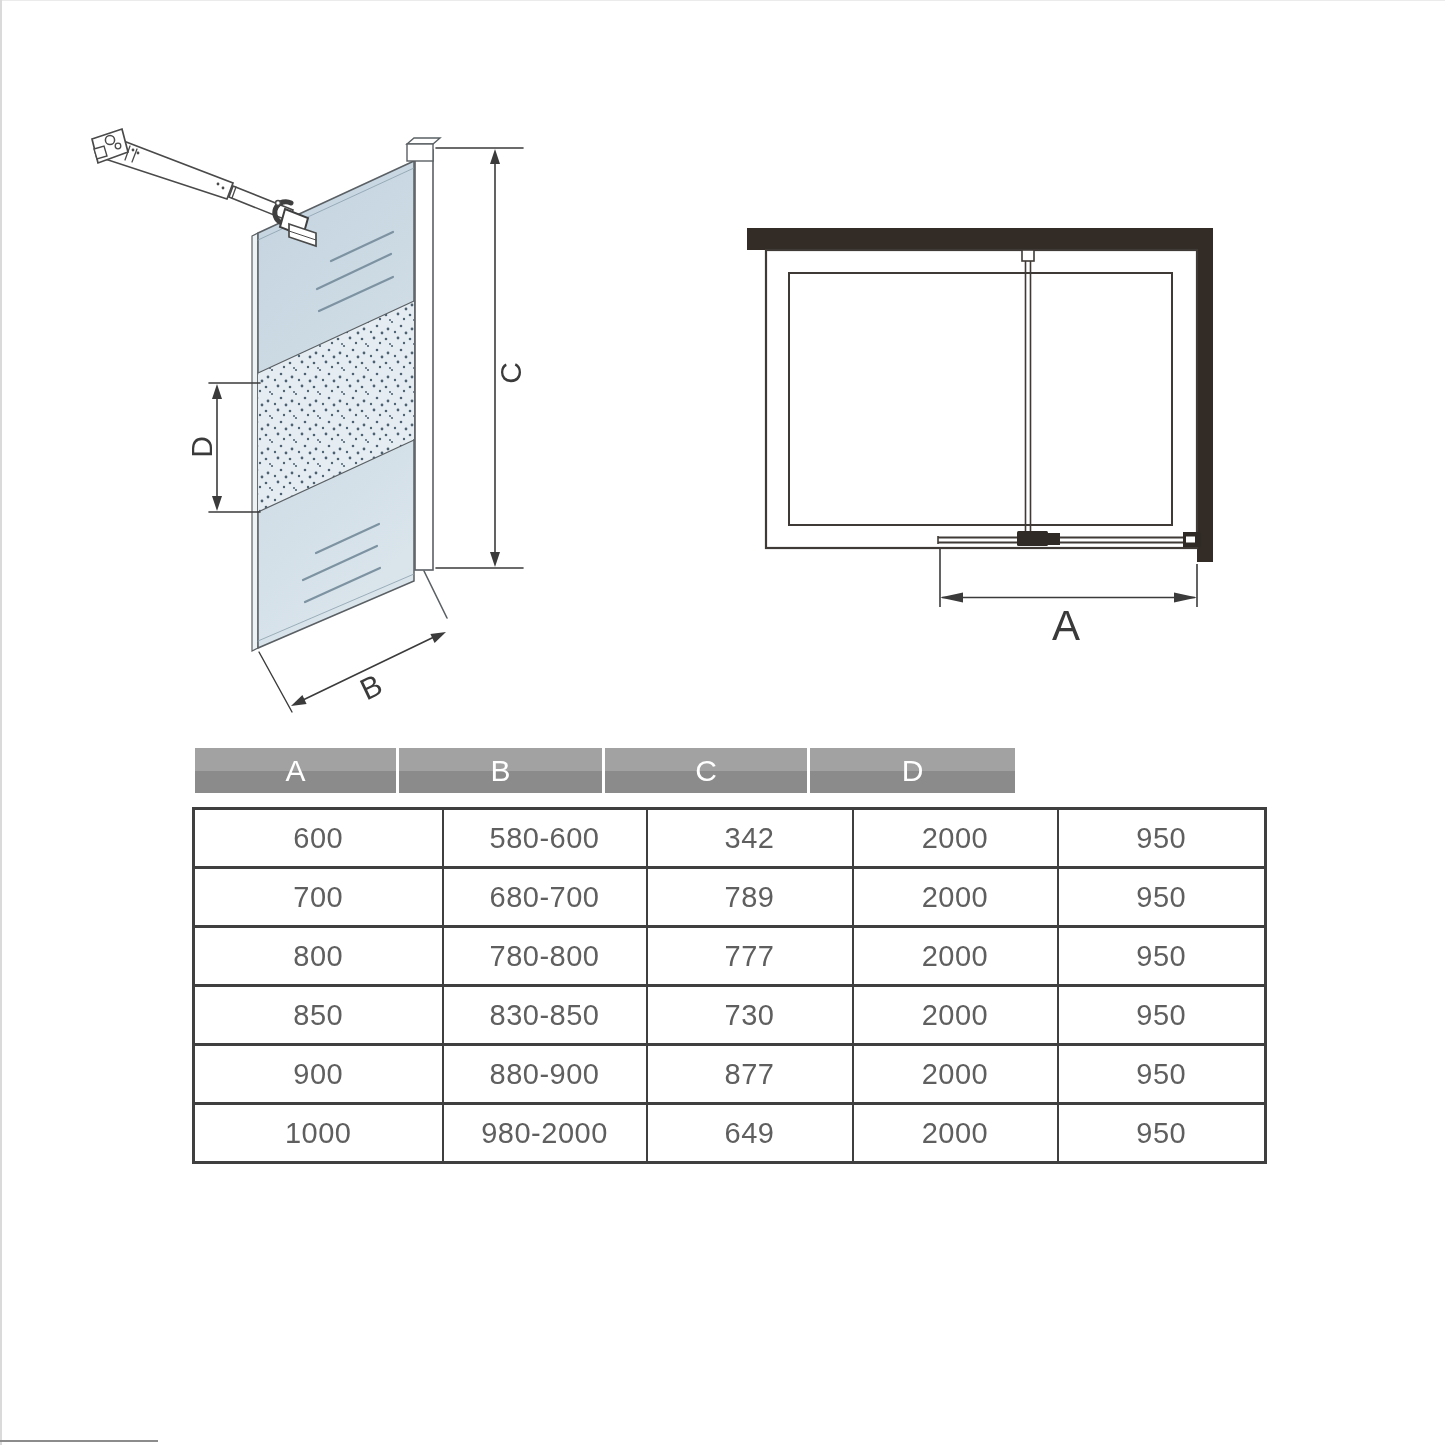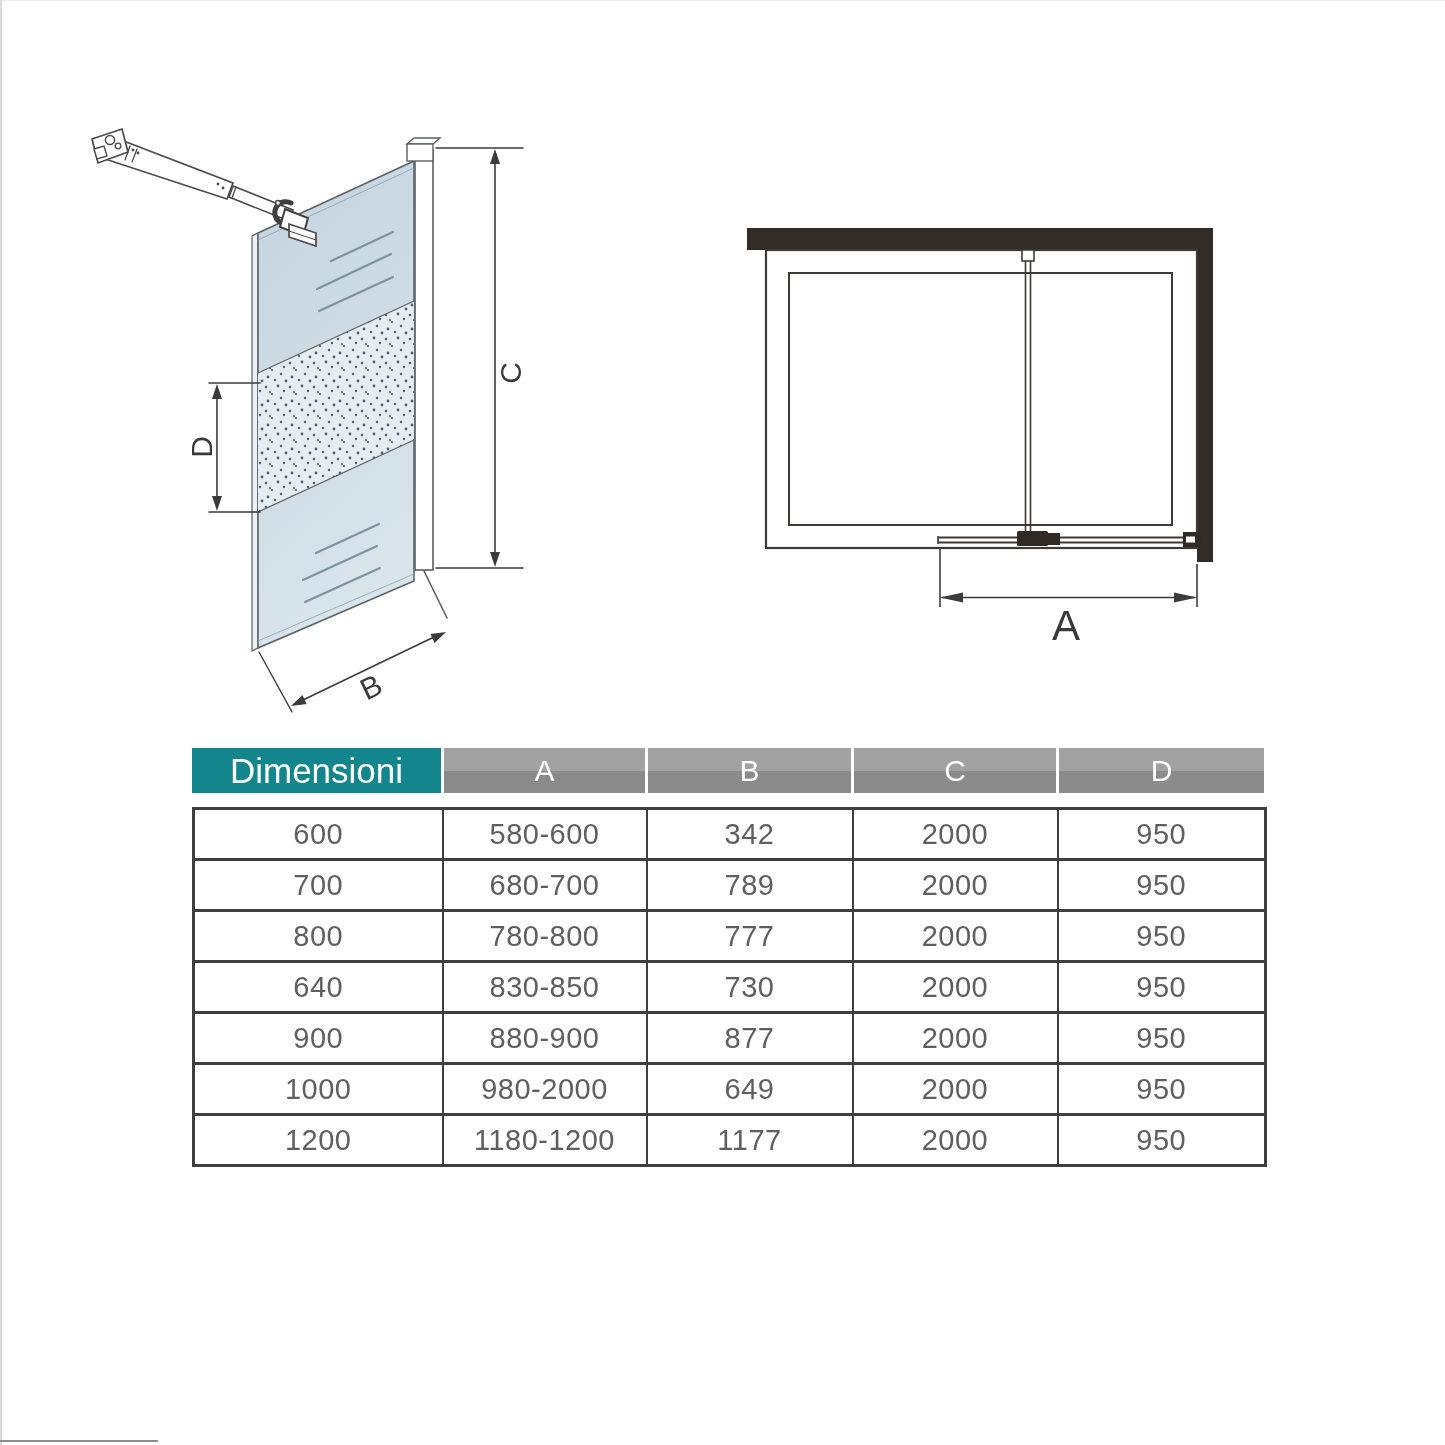--- a/index.html
+++ b/index.html
@@ -20,21 +20,21 @@
   .hcell.teal{width:249px;background:#12868c;font-size:35px;}
   .hcell.gray{background:linear-gradient(180deg,#a2a2a2 0%,#a2a2a2 52%,#8b8b8b 52%,#8b8b8b 100%);
               border-left:3px solid #fff;font-size:30px;}
   .hcell.ga{width:204px;} .hcell.gb{width:206px;} .hcell.gc{width:205px;} .hcell.gd{width:208px;}
 
   table.dim-table{margin-top:14px;width:1072px;table-layout:fixed;border-collapse:collapse;
                   border:3px solid #3f3f3f;}
   table.dim-table td{border-left:2px solid #3f3f3f;border-top:3px solid #3f3f3f;
                      text-align:center;vertical-align:middle;
                      font-size:29px;color:#5f5f5f;letter-spacing:.5px;}
-  table.dim-table tr{height:51px;}
+  table.dim-table tr{height:59px;}
 
   
   text{font-family:"Liberation Sans",sans-serif;fill:#3a3a3a;}
 </style>
 </head>
 <body>
 
 <div id="page">
 
   <div class="edge-top"></div>
@@ -171,21 +171,20 @@
         <line x1="942" y1="597.5" x2="1195" y2="597.5" stroke-width="1.6"></line>
         <polygon points="940,597.5 963,592.5 963,602.5" stroke="none"></polygon>
         <polygon points="1197,597.5 1174,592.5 1174,602.5" stroke="none"></polygon>
       </g>
       <text x="1066" y="640" font-size="42" text-anchor="middle">A</text>
     </g>
   </svg>
 
   <div class="table-wrap">
     <div class="thead">
-      <div class="hcell teal">Dimensioni</div>
       <div class="hcell gray ga">A</div>
       <div class="hcell gray gb">B</div>
       <div class="hcell gray gc">C</div>
       <div class="hcell gray gd">D</div>
     </div>
 
     <table class="dim-table">
       <colgroup>
           <col style="width:249px">
           <col style="width:204px">
@@ -209,44 +208,37 @@
           <td>950</td>
         </tr>
         <tr>
           <td>800</td>
           <td>780-800</td>
           <td>777</td>
           <td>2000</td>
           <td>950</td>
         </tr>
         <tr>
-          <td>640</td>
+          <td>850</td>
           <td>830-850</td>
           <td>730</td>
           <td>2000</td>
           <td>950</td>
         </tr>
         <tr>
           <td>900</td>
           <td>880-900</td>
           <td>877</td>
           <td>2000</td>
           <td>950</td>
         </tr>
         <tr>
           <td>1000</td>
           <td>980-2000</td>
           <td>649</td>
           <td>2000</td>
           <td>950</td>
         </tr>
-        <tr>
-          <td>1200</td>
-          <td>1180-1200</td>
-          <td>1177</td>
-          <td>2000</td>
-          <td>950</td>
-        </tr>
       </tbody>
     </table>
   </div>
 
 </div>
 
 </body></html>

